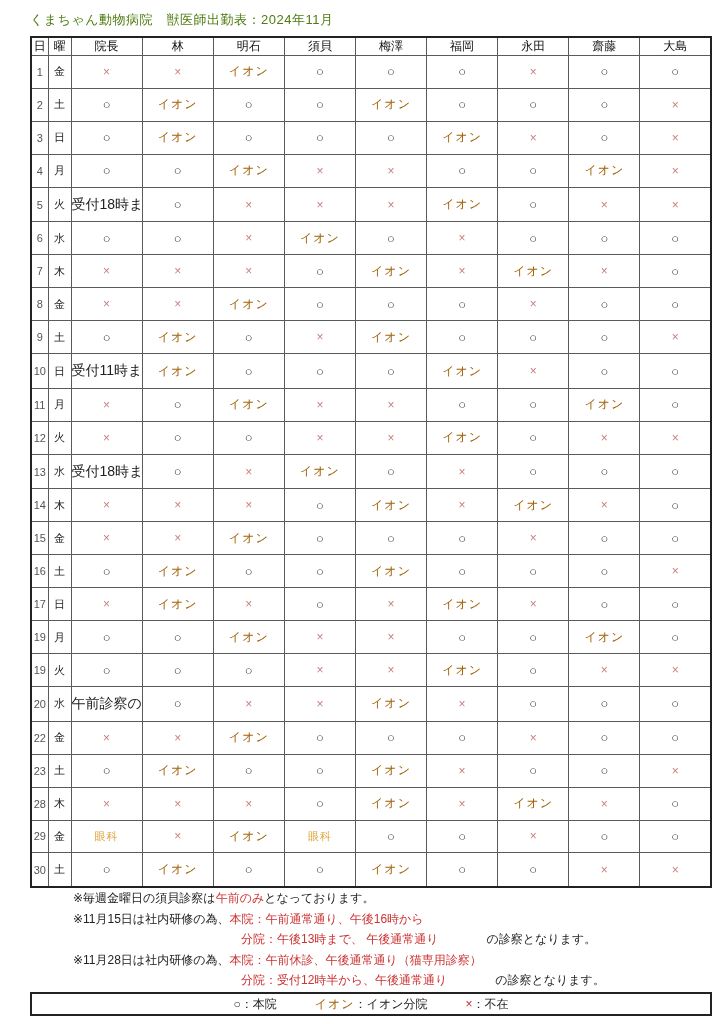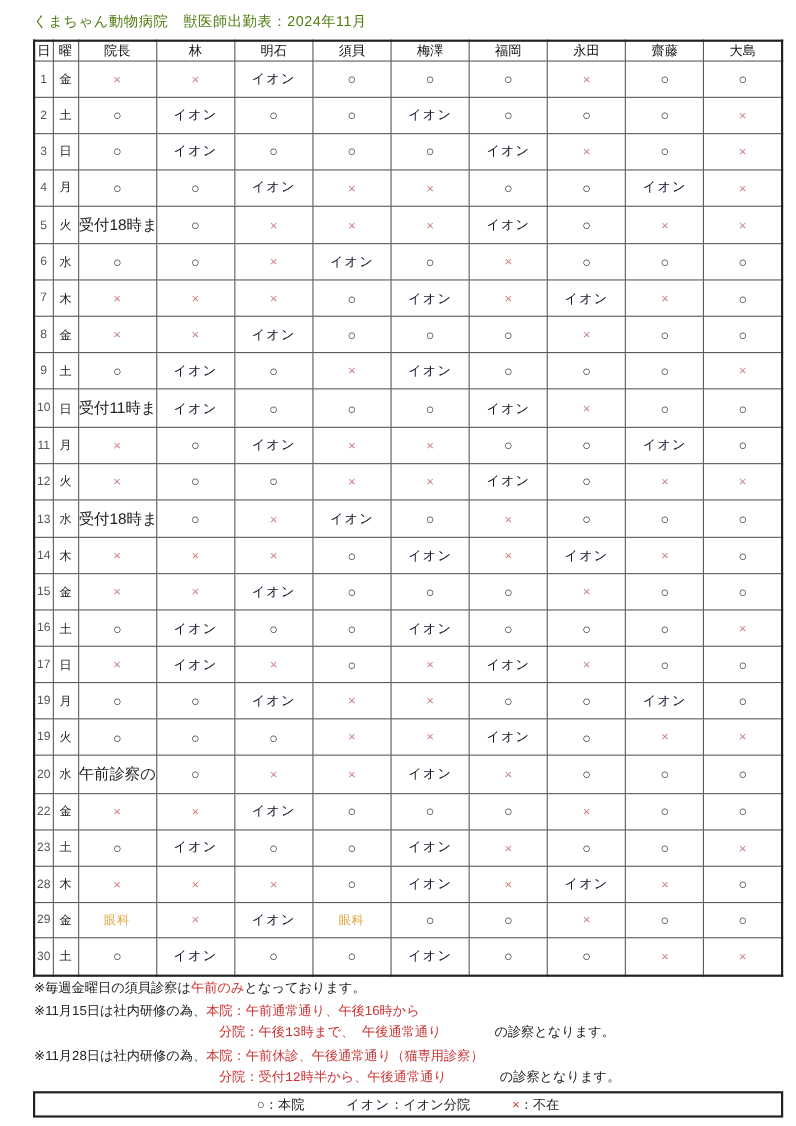--- a/index.html
+++ b/index.html
@@ -21,28 +21,28 @@
   table.sched th, table.sched td {
     border:1px solid #5a5a5a;
     text-align:center; vertical-align:middle;
     padding:0; overflow:hidden; white-space:nowrap;
   }
   table.sched th { font-size:12px; font-weight:normal; color:#111; }
   td.day     { font-size:11px; color:#555; }
   td.weekday { font-size:11px; color:#222; }
 
   .sym-main   { font-size:13px; color:#2a2a2a; }
-  .sym-branch { font-size:12px; color:#0f172a; letter-spacing:1px; }
+  .sym-branch { font-size:12px; color:#a16207; letter-spacing:1px; }
   .sym-absent { font-size:12px; color:#c97f7f; }
   .sym-eye    { font-size:11px; color:#dfa53c; letter-spacing:1px; }
   .sym-note   { font-size:14px;  color:#222; }
 
   .notes { position:absolute; left:31px; top:888px; font-size:12px; line-height:20.5px; color:#222; }
-  .note-line { white-space:nowrap; }
-  .note-line.indent { padding-left:168px;font-family:Liberation Mono, monospace; }
+  .note-line { white-space:nowrap;margin-left:42px; }
+  .note-line.indent { padding-left:168px; }
   .note-part.red { color:#cc3333; }
   .note-part.gap-large { margin-left:48px; }
 
   .legend {
     position:absolute; left:30px; top:992px; width:678px; height:20px;
     border:2px solid #222;
     display:flex; align-items:center; justify-content:center; gap:38px;
     font-size:12px; color:#222;
   }
   .legend-item { display:inline-flex; align-items:center; }

